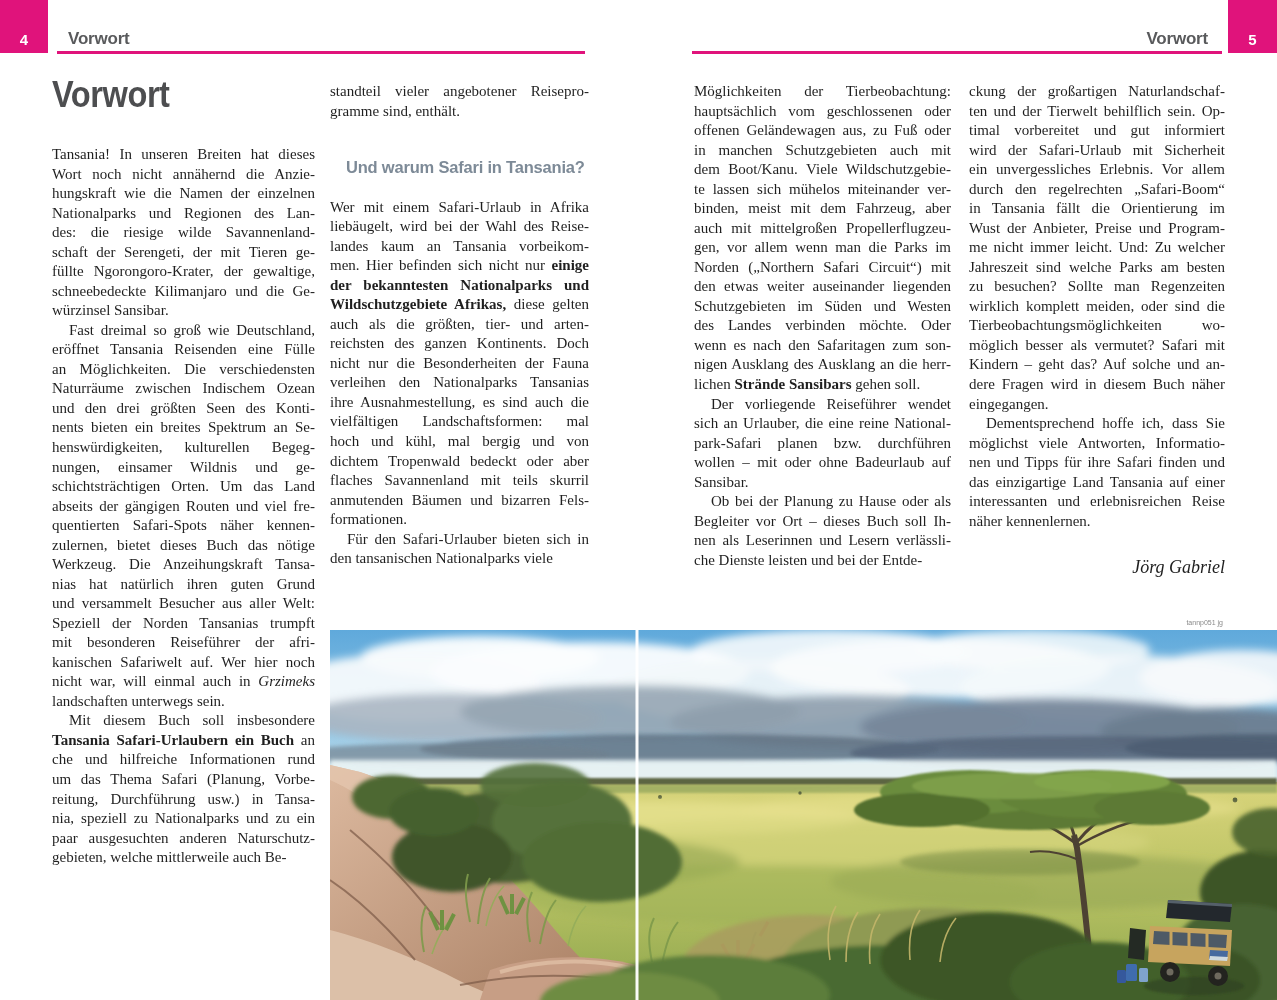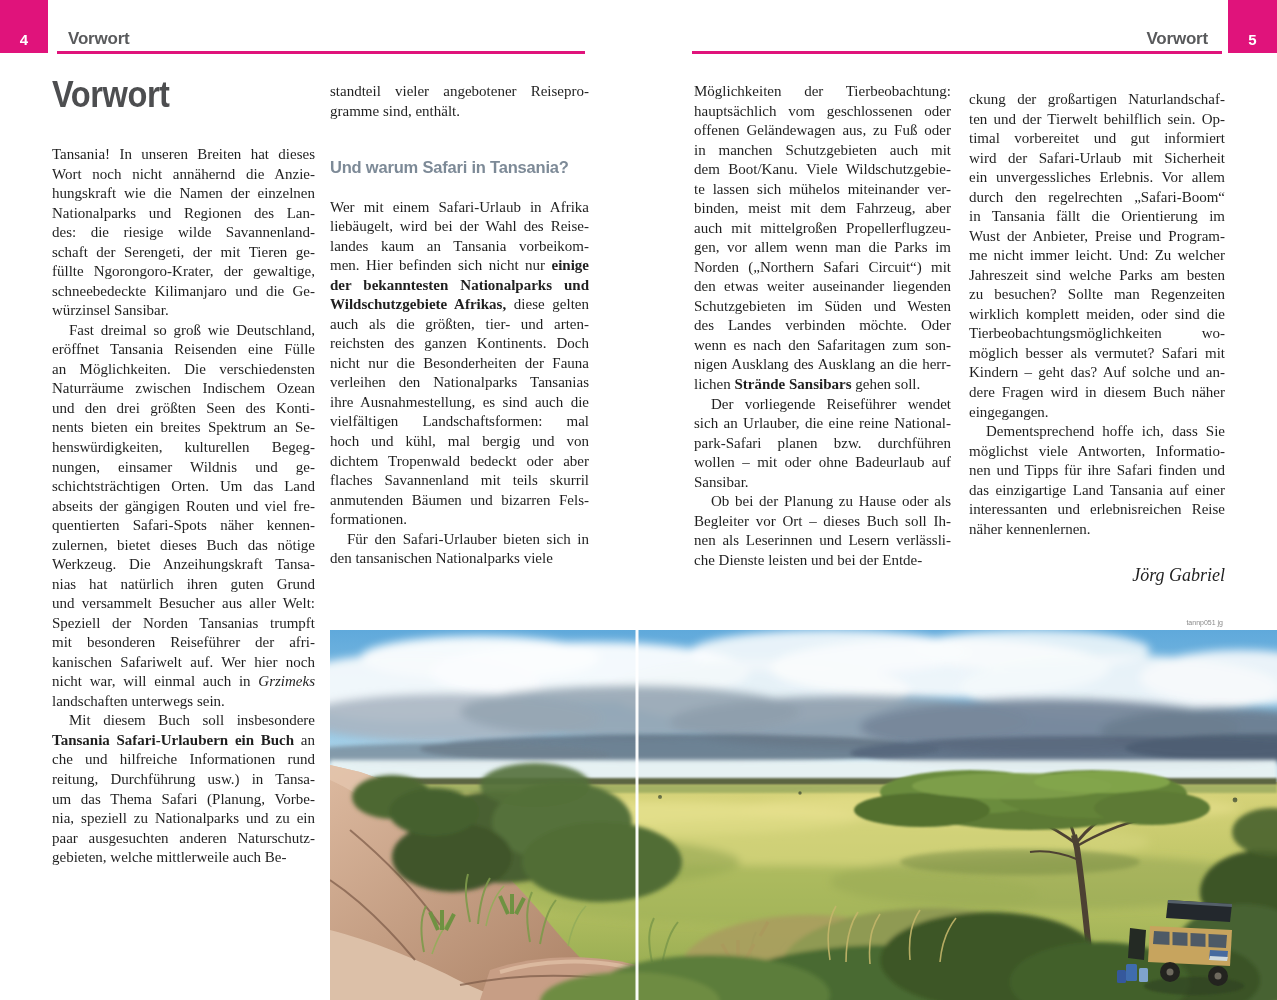--- a/index.html
+++ b/index.html
@@ -20,27 +20,27 @@
   .head-rule.right{left:692px;width:530px;}
   
   .chapter-title{position:absolute;left:52px;top:76px;font-family:"Liberation Sans",sans-serif;
                  font-weight:bold;font-size:37px;line-height:1;color:var(--titlegray,#4d4e50);
                  letter-spacing:-0.5px;transform:scaleX(.88);transform-origin:left top;}
   
   .col{position:absolute;font-size:15px;line-height:19.53px;}
   .col1{left:52px;top:145px;width:263px;}
   .col2{left:330px;top:82px;width:259px;}
   .col3{left:694px;top:82px;width:257px;}
-  .col4{left:969px;top:90px;width:256px;font-family:Liberation Serif, serif;}
+  .col4{left:969px;top:82px;width:256px;font-family:Liberation Serif, serif;}
   .ln{text-align:justify;text-align-last:justify;white-space:nowrap;}
   .ln.end{text-align-last:left;white-space:normal;}
   .ln.ind{text-indent:17px;}
   .ln b{font-weight:bold;}
   .ln i{font-style:italic;}
-  .section-heading{margin:37px 0 20px 0;font-family:"Liberation Sans",sans-serif;font-weight:bold;
+  .section-heading{margin:37px 0 20px 16px;font-family:"Liberation Sans",sans-serif;font-weight:bold;
                    font-size:16.5px;color:var(--subhead,#7d8a97);letter-spacing:-0.2px;}
   .signature{margin-top:27px;text-align:right;font-style:italic;font-size:18px;}
   
   .photo-credit{position:absolute;top:619px;right:54px;font-family:"Liberation Sans",sans-serif;
                 font-size:7px;color:#8a8a8a;}
   .photo{position:absolute;left:330px;top:630px;width:947px;height:370px;overflow:hidden;}
   .photo svg{display:block;}
 </style>
 </head>
 <body>
@@ -87,22 +87,22 @@
       <div class="ln">nias hat natürlich ihren guten Grund</div>
       <div class="ln">und versammelt Besucher aus aller Welt:</div>
       <div class="ln">Speziell der Norden Tansanias trumpft</div>
       <div class="ln">mit besonderen Reiseführer der afri-</div>
       <div class="ln">kanischen Safariwelt auf. Wer hier noch</div>
       <div class="ln">nicht war, will einmal auch in <i>Grzimeks</i></div>
       <div class="ln end">landschaften unterwegs sein.</div>
       <div class="ln ind">Mit diesem Buch soll insbesondere</div>
       <div class="ln"><b>Tansania Safari-Urlaubern ein Buch</b> an</div>
       <div class="ln">che und hilfreiche Informationen rund</div>
+      <div class="ln">um das Thema Safari (Planung, Vorbe-</div>
       <div class="ln">reitung, Durchführung usw.) in Tansa-</div>
-      <div class="ln">um das Thema Safari (Planung, Vorbe-</div>
       <div class="ln">nia, speziell zu Nationalparks und zu ein</div>
       <div class="ln">paar ausgesuchten anderen Naturschutz-</div>
       <div class="ln end">gebieten, welche mittlerweile auch Be-</div>
     </div>
 
   <div class="col col2">
     <div>
         <div class="ln">standteil vieler angebotener Reisepro-</div>
         <div class="ln end">gramme sind, enthält.</div>
       </div>

